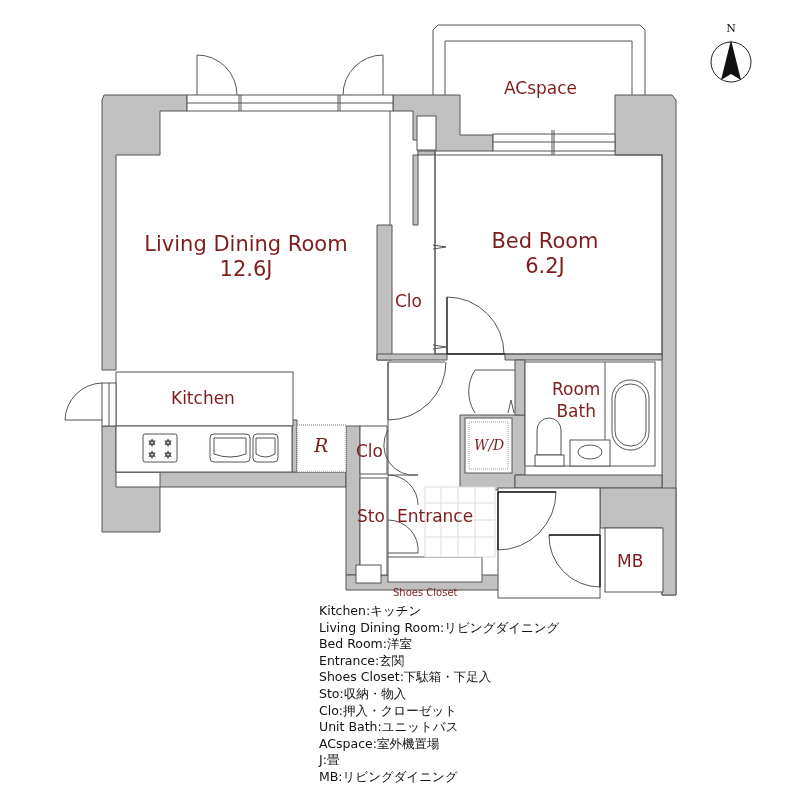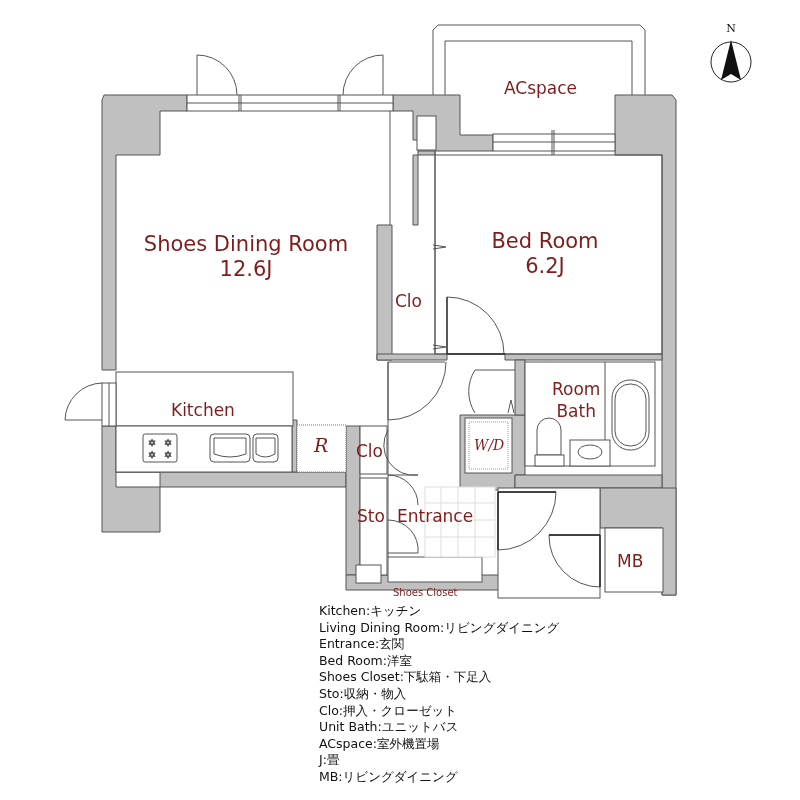--- a/index.html
+++ b/index.html
@@ -174,29 +174,29 @@
     <line x1="498" y1="492" x2="556" y2="492" stroke="#222" stroke-width="1.5"></line>
     <line x1="498" y1="492" x2="498" y2="550" stroke="#222" stroke-width="1.5"></line>
     <path d="M600,535 L549,535 A51,51 0 0 0 600,587"></path>
     <line x1="549" y1="535" x2="600" y2="535" stroke="#222" stroke-width="1.5"></line>
     <line x1="600" y1="535" x2="600" y2="587" stroke="#222" stroke-width="1.5"></line>
     <rect x="605" y="528" width="58" height="64" fill="#fff"></rect>
   </g>
 </svg>
 
 <div class="lbl room-xl" style="left:135px;top:232px;width:222px;">
-  <div>Shoes Dining Room</div>
+  <div>Living Dining Room</div>
   <div>12.6J</div>
 </div>
 <div class="lbl room-xl" style="left:470px;top:229px;width:150px;">
   <div>Bed Room</div>
   <div>6.2J</div>
 </div>
 <div class="lbl room-m" style="left:504px;top:78px;">ACspace</div>
-<div class="lbl room-m" style="left:171px;top:400px;">Kitchen</div>
+<div class="lbl room-m" style="left:171px;top:388px;">Kitchen</div>
 <div class="lbl serif-i" style="left:314px;top:434px;font-size:19px;">R</div>
 <div class="lbl room-m" style="left:395px;top:291px;">Clo</div>
 <div class="lbl room-m" style="left:356px;top:441px;">Clo</div>
 <div class="lbl room-m" style="left:357px;top:506px;">Sto</div>
 <div class="lbl room-m" style="left:397px;top:506px;">Entrance</div>
 <div class="lbl room-s" style="left:393px;top:562px;font-size:10px;margin-top:25px;">Shoes Closet</div>
 <div class="lbl room-m" style="left:552px;top:378px;text-align:center;line-height:22px;">
   <div>Room</div>
   <div>Bath</div>
 </div>
@@ -207,22 +207,22 @@
   <div class="north-n">N</div>
   <svg width="50" height="64" viewBox="0 0 50 64" style="position:absolute;left:0;top:0;">
     <circle cx="25" cy="40" r="20" fill="none" stroke="#222" stroke-width="1"></circle>
     <path d="M25,18 L35,58 L25,52 L15,58 Z" fill="#111"></path>
   </svg>
 </div>
 
 <div class="legend">
   <div>Kitchen:キッチン</div>
   <div>Living Dining Room:リビングダイニング</div>
+  <div>Bed Room:洋室</div>
   <div>Entrance:玄関</div>
-  <div>Bed Room:洋室</div>
   <div>Shoes Closet:下駄箱・下足入</div>
   <div>Sto:収納・物入</div>
   <div>Clo:押入・クローゼット</div>
   <div>Unit Bath:ユニットバス</div>
   <div>ACspace:室外機置場</div>
   <div>J:畳</div>
   <div>MB:リビングダイニング</div>
 </div>
 
 </body></html>

